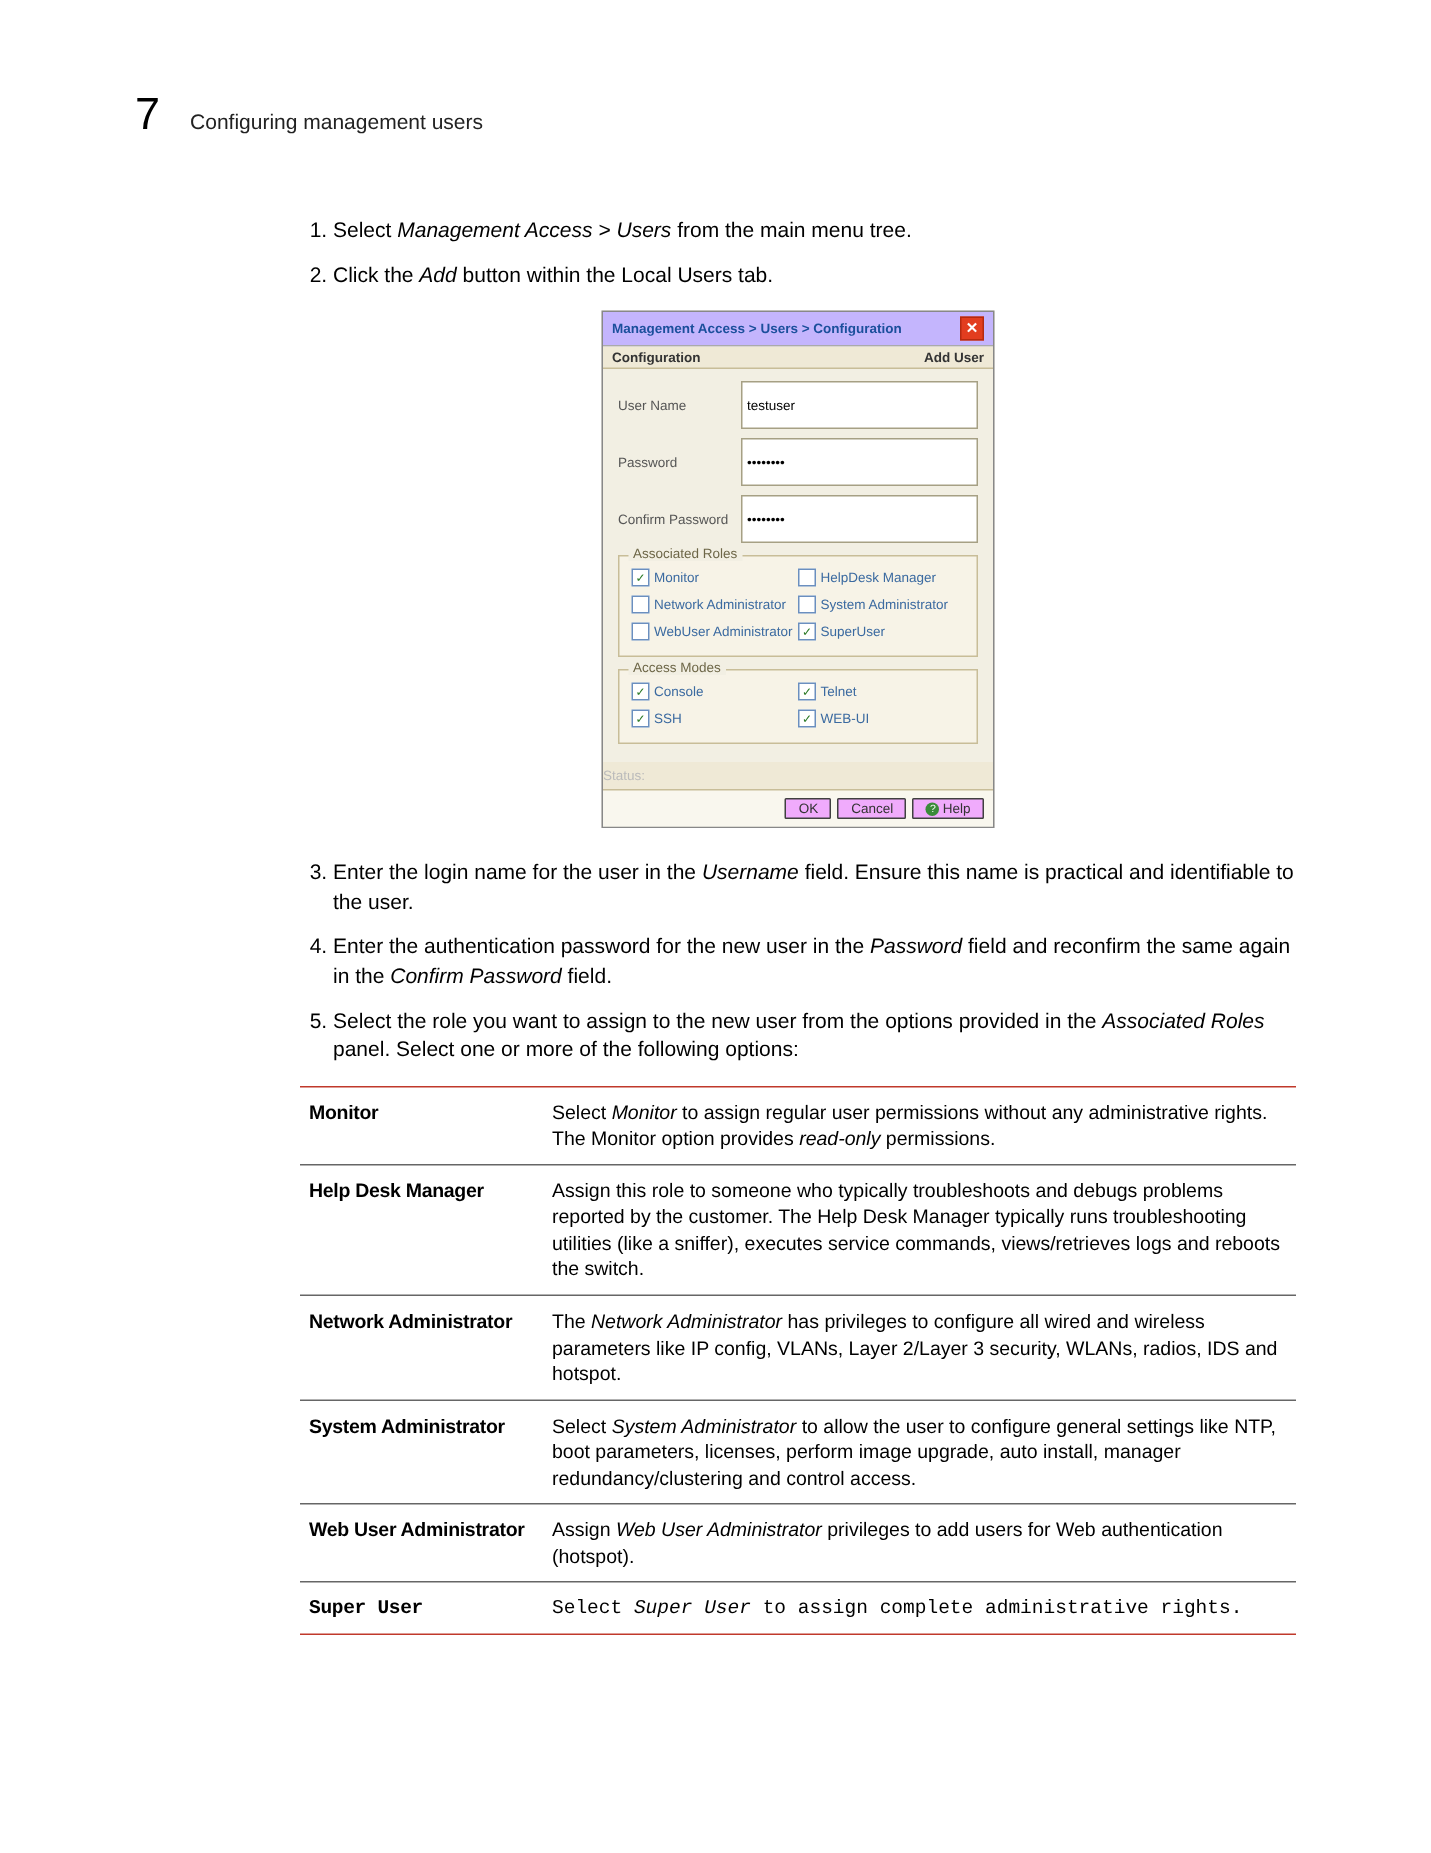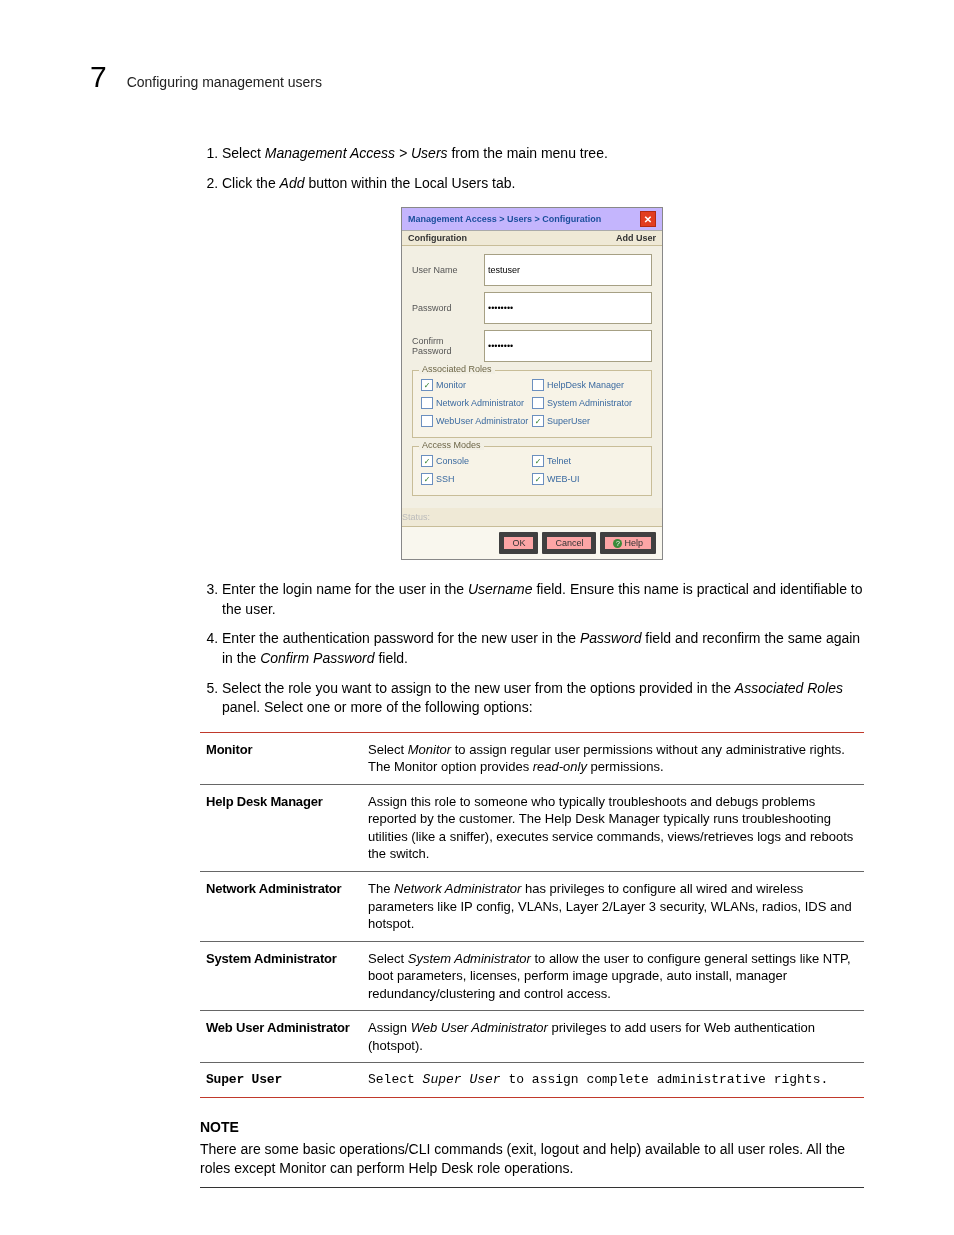--- a/index.html
+++ b/index.html
@@ -85,21 +85,21 @@
   }
   .dlg-form {
     padding: 8px 10px;
   }
   .fld-row {
     display: flex;
     align-items: center;
     margin-bottom: 6px;
   }
   .fld-label {
-    width: 72px;
+    width: 82px;
     color: #555;
   }
   .fld-input {
     flex: 1;
     border: 1px solid #a6a084;
     background: #fff;
     height: 32px;
     font-size: 9px;
     padding: 0 3px;
     box-sizing: border-box;
@@ -149,22 +149,22 @@
   }
   .dlg-buttons {
     display: flex;
     justify-content: flex-end;
     gap: 4px;
     padding: 5px 6px;
     background: #f9f7ee;
     border-top: 1px solid #c8bd98;
   }
   .dlg-btn {
-    border: 5px solid #404040;
-    background: #fca5a5;
+    border: 1px solid #404040;
+    background: #f0abfc;
     padding: 1px 8px;
     font-size: 9px;
     color: #333;
     border-radius: 1px;
     display: inline-flex;
     align-items: center;
     gap: 2px;
     justify-content: center;
   }
   .help-dot {
@@ -369,19 +369,14 @@
             <td class="role-name">Web User Administrator</td>
             <td><span>Assign </span><span class="italic">Web User Administrator</span><span> privileges to add users for Web authentication (hotspot).</span><span class="italic"></span><span></span></td>
           </tr>
           <tr>
             <td class="role-name">Super User</td>
             <td><span>Select </span><span class="italic">Super User</span><span> to assign complete administrative rights.</span><span class="italic"></span><span></span></td>
           </tr>
         </tbody>
     </table>
 
-    <div class="note-block">
-      <span class="note-label">NOTE</span>
-      <span>There are some basic operations/CLI commands (exit, logout and help) available to all user roles. All the roles except Monitor can perform Help Desk role operations.</span>
-      <hr>
-    </div>
   </div>
 </div>
 
 </body></html>

